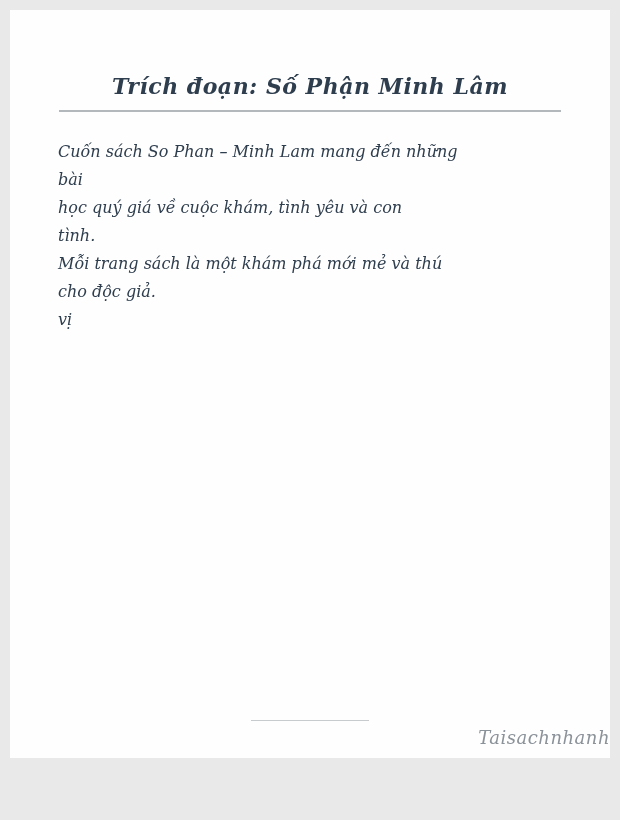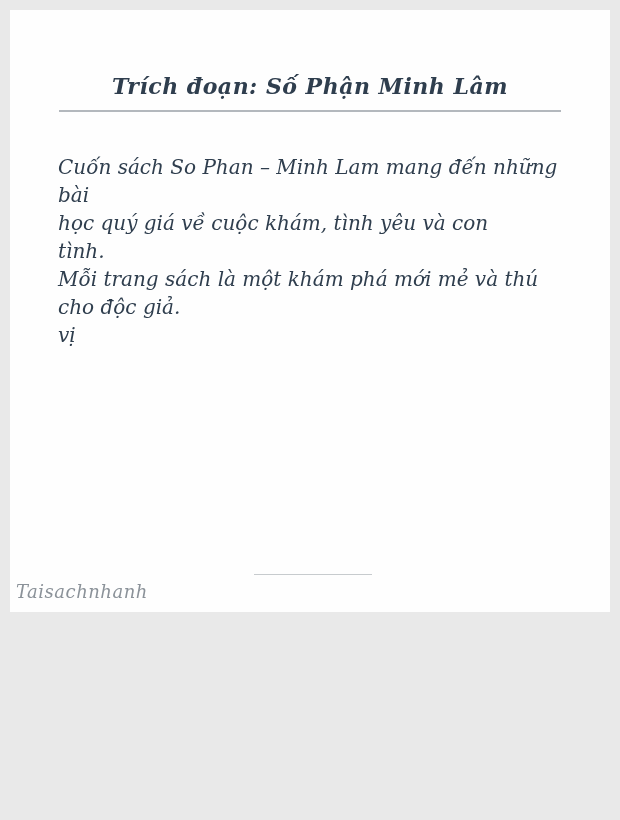--- a/index.html
+++ b/index.html
@@ -14,54 +14,53 @@
   html, body {
     width: 620px;
     height: 820px;
     background: var(--outer-bg);
     font-family: "DejaVu Serif", "Liberation Serif", serif;
     overflow: hidden;
   }
   .page {
     position: relative;
     width: 600px;
-    height: 602px;
+    height: 748px;
     margin: 10px auto 0 auto;
     background: var(--page-bg);
   }
   .doc-title {
     padding-top: 63px;
     text-align: center;
     font-style: italic;
     font-weight: 600;
     font-size: 22px;
     letter-spacing: 0.5px;
     color: var(--text);
   }
   .title-divider {
     width: 502px;
     height: 0;
     margin: 11px auto 0 auto;
     border: none;
     border-top: 2px solid var(--divider);
   }
   .body-text {
-    margin: 41px 48px 0 48px;
+    margin: 26px 48px 0 48px;
     font-style: italic;
-    font-size: 20px;
+    font-size: 16px;
     line-height: 28px;
     color: var(--text);
   }
   .footer {
     position: absolute;
     left: 0;
     right: 0;
     bottom: 10px;
-    text-align: left;
-    padding-left: 6px;
+    text-align: right;
   }
   .footer-divider {
     width: 118px;
     height: 0;
     margin: 0 auto 6px auto;
     border: none;
     border-top: 1px solid var(--footer-divider);
   }
   .footer-brand {
     font-style: italic;

